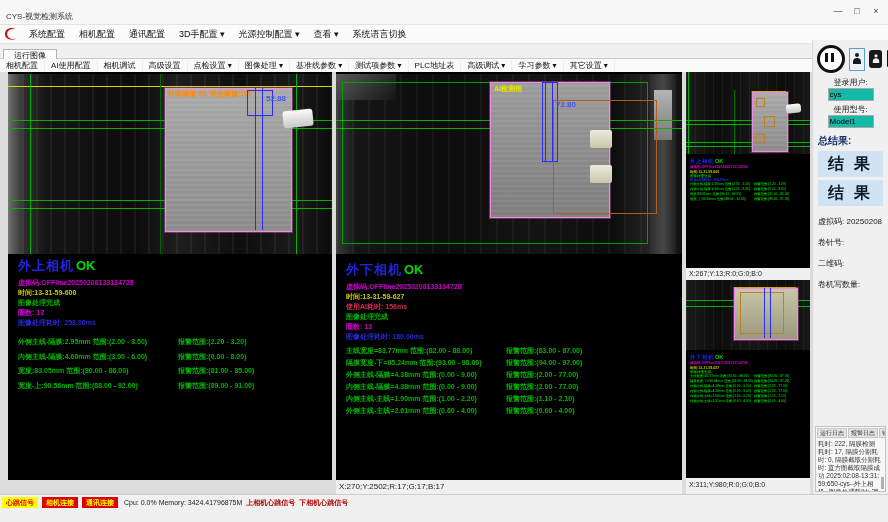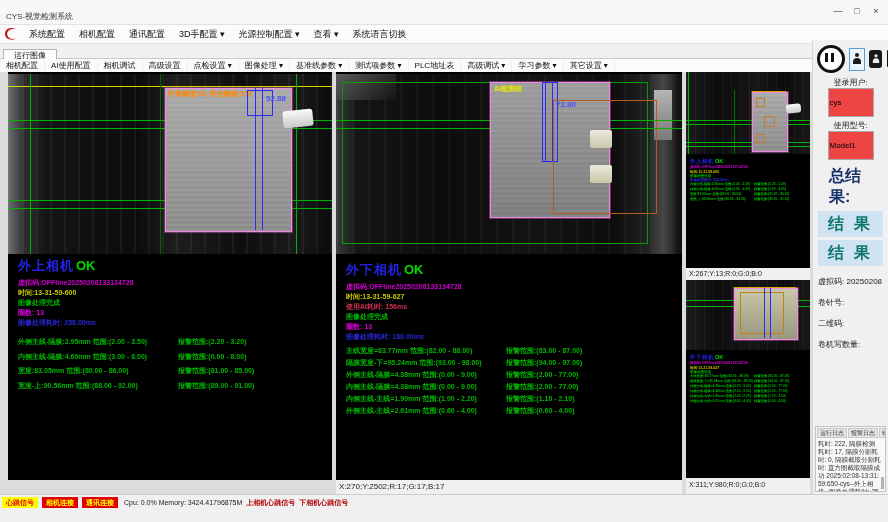--- a/index.html
+++ b/index.html
@@ -76,24 +76,24 @@
   .pbar{position:absolute;top:5px;width:3px;height:9px;background:#101010;}
   .pbar.p1{left:5px;}.pbar.p2{left:11px;}
   .btn-user-active{width:14px;height:21px;border:1px solid #5a9fd4;background:#eaf2fa;display:flex;align-items:center;justify-content:center;color:#1a1a1a;flex:0 0 auto;}
   .btn-user{width:13px;height:18px;background:#181818;border-radius:3px;display:flex;align-items:center;justify-content:center;color:#ededed;flex:0 0 auto;}
   .person{position:relative;width:10px;height:12px;}
   .person::before{content:"";position:absolute;left:3px;top:0;width:4px;height:4px;border-radius:50%;background:currentColor;}
   .person::after{content:"";position:absolute;left:1px;top:5px;width:8px;height:6px;border-radius:4px 4px 0 0;background:currentColor;}
   .btn-exit{width:16px;height:20px;position:relative;flex:0 0 auto;}
   .door{position:absolute;left:1px;top:1px;width:11px;height:17px;background:#101010;border-radius:1px;}
   .side-row{margin:3px 5px;font-size:8px;color:#222;display:flex;justify-content:space-between;align-items:center;flex-direction:column;}
-  .side-input{width:42px;height:11px;font-size:8px;border:1px solid #a8a8a8;background:#ef4444;padding:8px 1px;box-sizing:content-box;}
-  .total-label{margin:6px 16px 3px;font-size:16px;font-weight:bold;color:#16306a;}
+  .side-input{width:42px;height:11px;font-size:8px;border:1px solid #a8a8a8;background:#14b8a6;padding:0 1px;box-sizing:content-box;}
+  .total-label{margin:6px 5px 3px;font-size:10px;font-weight:bold;color:#16306a;}
   .result-box{margin:3px 5px;height:26px;background:#cfe3f3;display:flex;align-items:center;justify-content:center;
-              color:#0f766e;font-weight:bold;font-size:16px;letter-spacing:3px;font-family:"Liberation Serif","DejaVu Serif",serif;}
+              color:#0f172a;font-weight:bold;font-size:16px;letter-spacing:3px;font-family:"Liberation Serif","DejaVu Serif",serif;}
   .side-info{margin:10px 5px 0;font-size:8px;color:#222;}
   .log-panel{position:absolute;left:2px;right:2px;top:386px;height:64px;background:#f7f7f7;border:1px solid #c2c2c2;overflow:hidden;}
   .log-tabs{display:flex;gap:1px;padding:1px;}
   .log-tab{font-size:6px;line-height:8px;padding:0 2px;background:#e4e4e4;border:1px solid #c8c8c8;color:#333;white-space:nowrap;}
   .log-text{font-size:6.5px;line-height:8px;padding:1px 4px 1px 2px;color:#333;word-break:break-all;}
   .log-scroll{position:absolute;right:1px;bottom:2px;width:3px;height:12px;background:#b2b2b2;}
   
   .statusbar{position:absolute;left:0;top:494px;width:888px;height:28px;background:#f0f0f0;border-top:1px solid #cdcdcd;}
   .status-row{display:flex;align-items:center;gap:4px;padding:2px 0 0 2px;}
   .badge{font-size:7px;font-weight:bold;padding:1px 4px;line-height:9px;white-space:nowrap;}

